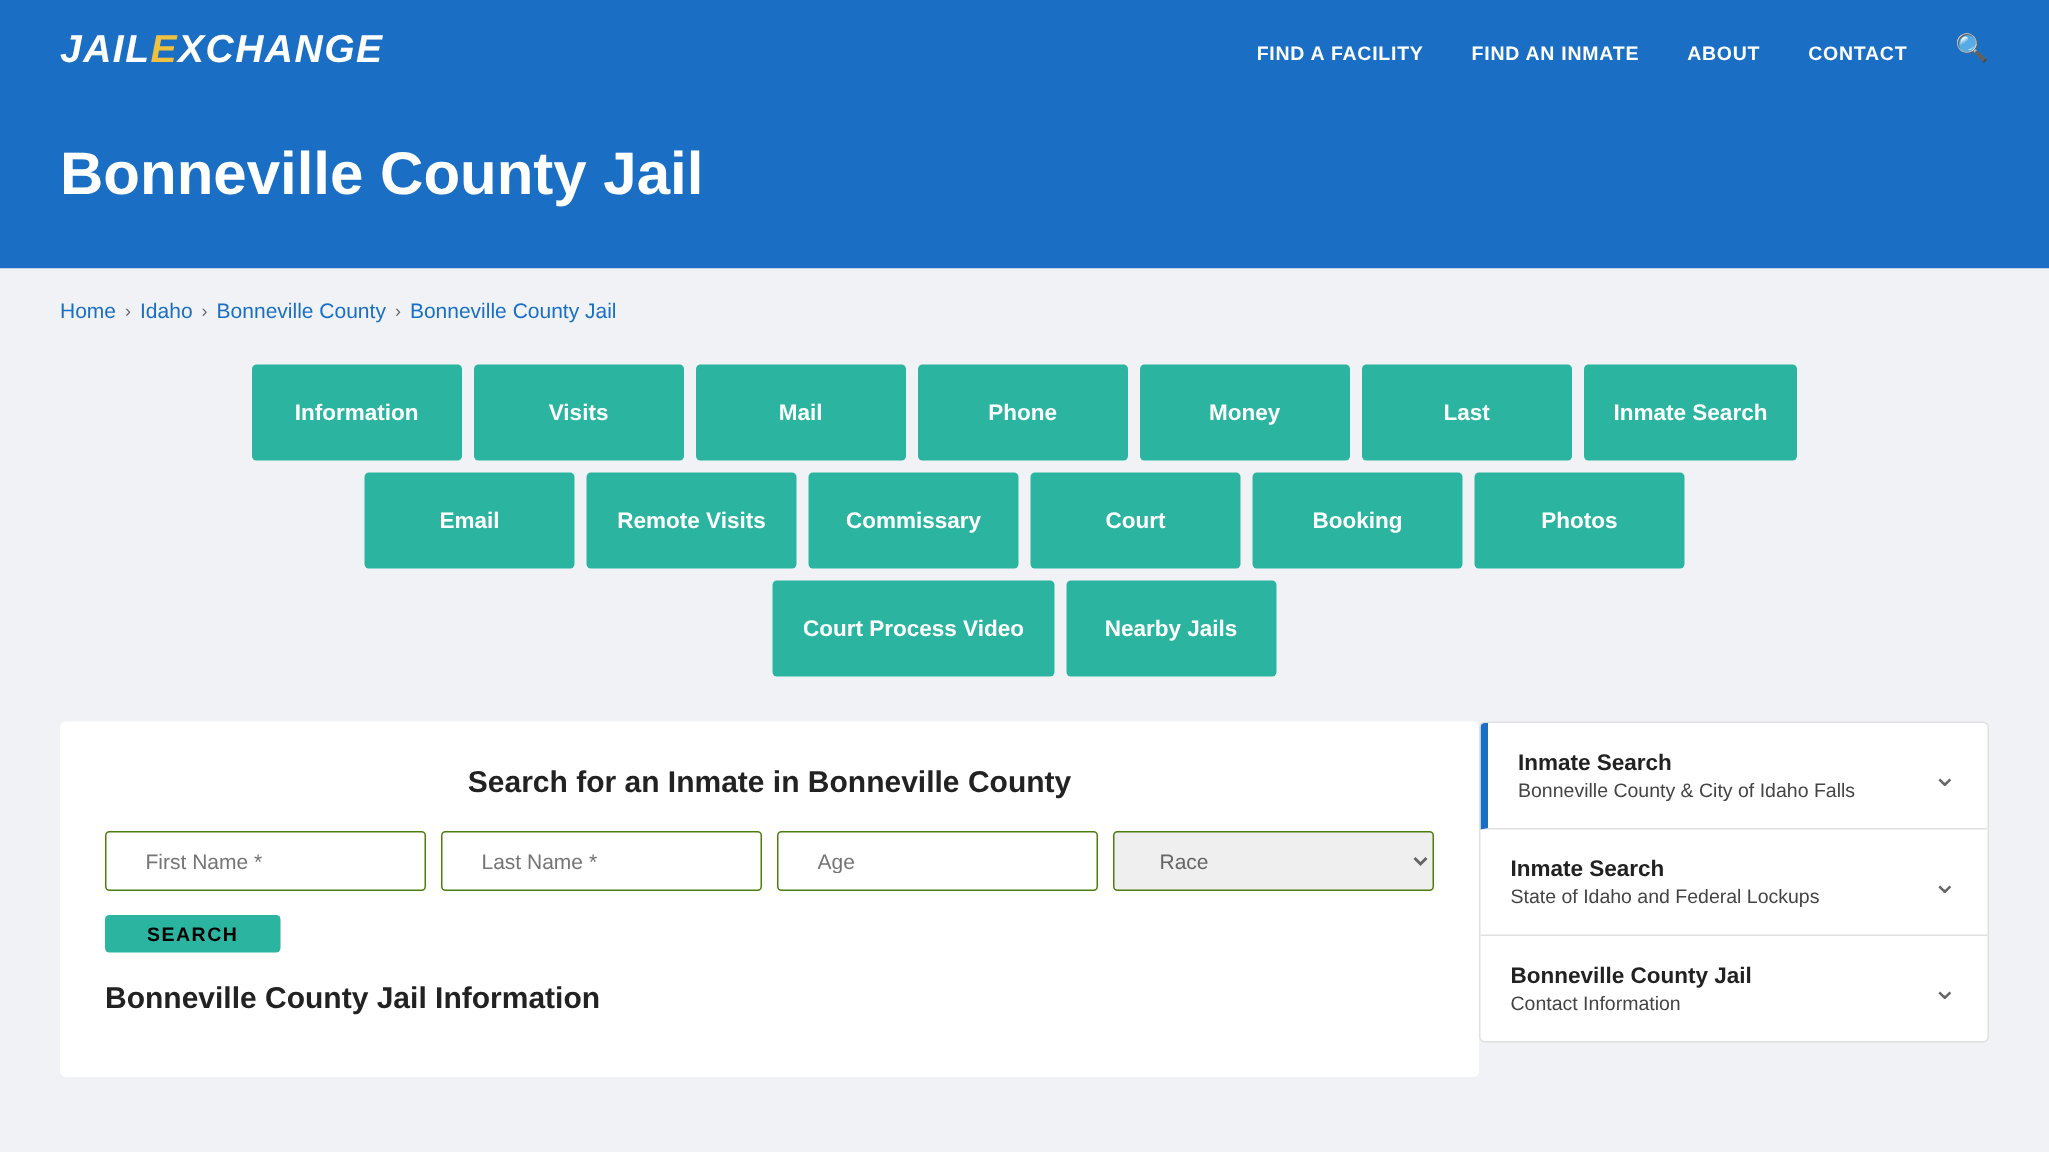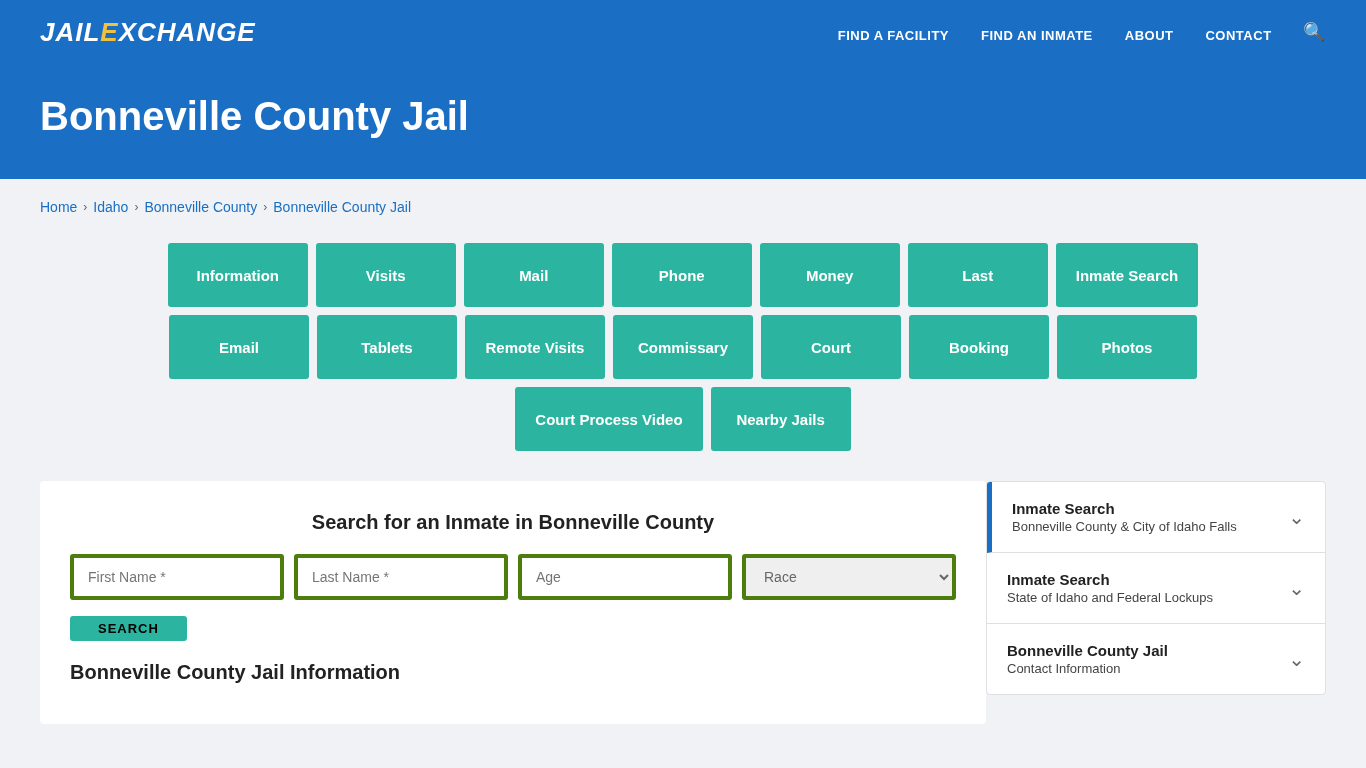--- a/index.html
+++ b/index.html
@@ -135,23 +135,23 @@
       margin-bottom: 20px;
       color: #222;
     }
     .search-fields {
       display: flex;
       gap: 10px;
       flex-wrap: wrap;
       margin-bottom: 16px;
     }
     .search-fields input, .search-fields select {
-      border: 4px solid #4d7c0f;
+      border: 1px solid #4d7c0f;
       border-radius: 3px;
-      padding: 10px 14px;
+      padding: 10px 26px;
       font-size: 14px;
       color: #666;
       flex: 1;
       min-width: 100px;
     }
     .search-btn {
       background: #2bb5a0;
       color: #000000;
       border: none;
       padding: 5px 28px;
@@ -246,21 +246,20 @@
       <button class="nav-btn">Information</button>
       <button class="nav-btn">Visits</button>
       <button class="nav-btn">Mail</button>
       <button class="nav-btn">Phone</button>
       <button class="nav-btn">Money</button>
       <button class="nav-btn">Last</button>
       <button class="nav-btn">Inmate Search</button>
     </div>
     <div class="nav-row">
       <button class="nav-btn">Email</button>
-      <button class="nav-btn">Tablets</button>
       <button class="nav-btn">Remote Visits</button>
       <button class="nav-btn">Commissary</button>
       <button class="nav-btn">Court</button>
       <button class="nav-btn">Booking</button>
       <button class="nav-btn">Photos</button>
     </div>
     <div class="nav-row">
       <button class="nav-btn">Court Process Video</button>
       <button class="nav-btn">Nearby Jails</button>
     </div>

